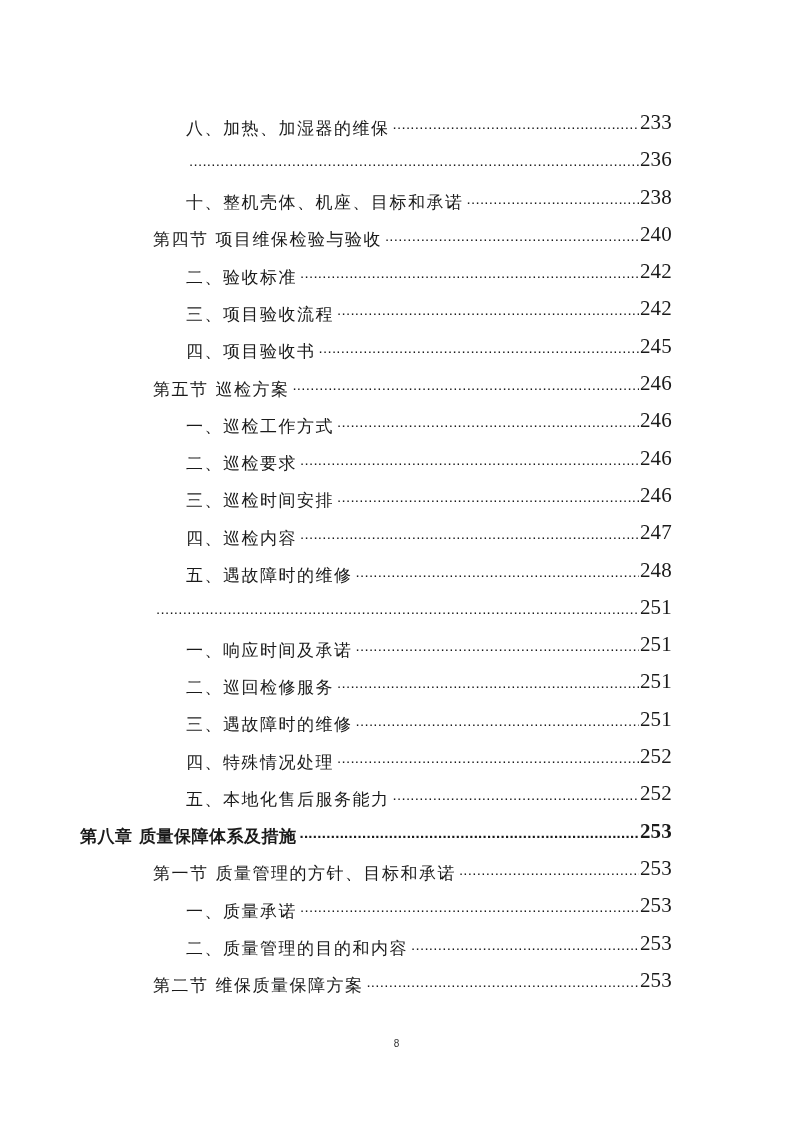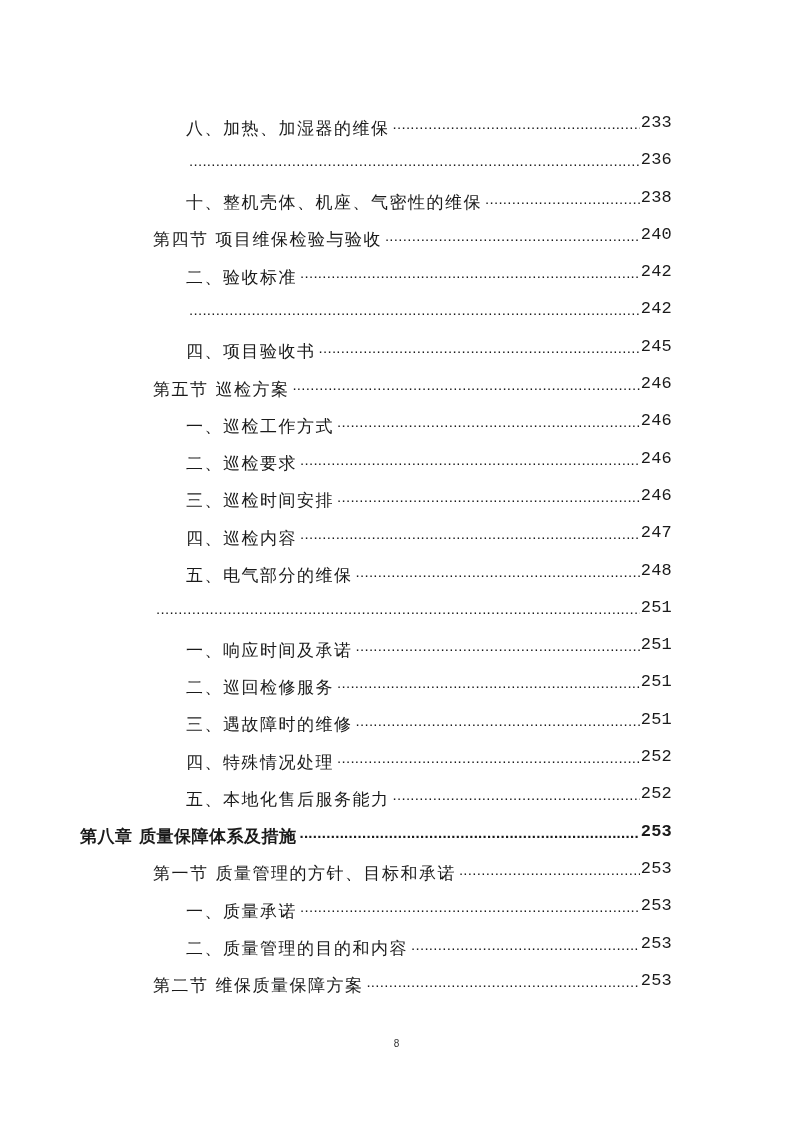--- a/index.html
+++ b/index.html
@@ -51,22 +51,22 @@
     color: #1a1a1a;
     position: relative;
     top: 1px;
   }
   .toc-leader::before {
     content: "....................................................................................................................................................................................";
   }
   .toc-row.level-1 .toc-leader { font-weight: bold; }
   .toc-page {
     flex: 0 0 auto;
-    font-family: Liberation Mono, monospace;
-    font-size: 17px;
+    font-family: Liberation Serif, serif;
+    font-size: 21px;
     letter-spacing: 0.2px;
   }
   .toc-row.level-1 .toc-page { font-weight: bold; }
   .page-number {
     position: absolute;
     left: 0;
     width: 793px;
     top: 1038px;
     text-align: center;
     font-family: "Liberation Sans", sans-serif;
@@ -81,35 +81,36 @@
   <div class="toc-row level-3">
     <span class="toc-title">八、加热、加湿器的维保</span>
     <span class="toc-leader"></span>
     <span class="toc-page">233</span>
   </div>
   <div class="toc-row level-3">
     <span class="toc-leader"></span>
     <span class="toc-page">236</span>
   </div>
   <div class="toc-row level-3">
-    <span class="toc-title">十、整机壳体、机座、气密性的维保</span>
+    <span class="toc-title">十、整机壳体、机座、目标和承诺</span>
     <span class="toc-leader"></span>
     <span class="toc-page">238</span>
   </div>
   <div class="toc-row level-2">
     <span class="toc-title">第四节 项目维保检验与验收</span>
     <span class="toc-leader"></span>
     <span class="toc-page">240</span>
   </div>
   <div class="toc-row level-3">
     <span class="toc-title">二、验收标准</span>
     <span class="toc-leader"></span>
     <span class="toc-page">242</span>
   </div>
   <div class="toc-row level-3">
+    <span class="toc-title">三、项目验收流程</span>
     <span class="toc-leader"></span>
     <span class="toc-page">242</span>
   </div>
   <div class="toc-row level-3">
     <span class="toc-title">四、项目验收书</span>
     <span class="toc-leader"></span>
     <span class="toc-page">245</span>
   </div>
   <div class="toc-row level-2">
     <span class="toc-title">第五节 巡检方案</span>
@@ -130,21 +131,21 @@
     <span class="toc-title">三、巡检时间安排</span>
     <span class="toc-leader"></span>
     <span class="toc-page">246</span>
   </div>
   <div class="toc-row level-3">
     <span class="toc-title">四、巡检内容</span>
     <span class="toc-leader"></span>
     <span class="toc-page">247</span>
   </div>
   <div class="toc-row level-3">
-    <span class="toc-title">五、电气部分的维保</span>
+    <span class="toc-title">五、遇故障时的维修</span>
     <span class="toc-leader"></span>
     <span class="toc-page">248</span>
   </div>
   <div class="toc-row level-2">
     <span class="toc-leader"></span>
     <span class="toc-page">251</span>
   </div>
   <div class="toc-row level-3">
     <span class="toc-title">一、响应时间及承诺</span>
     <span class="toc-leader"></span>

